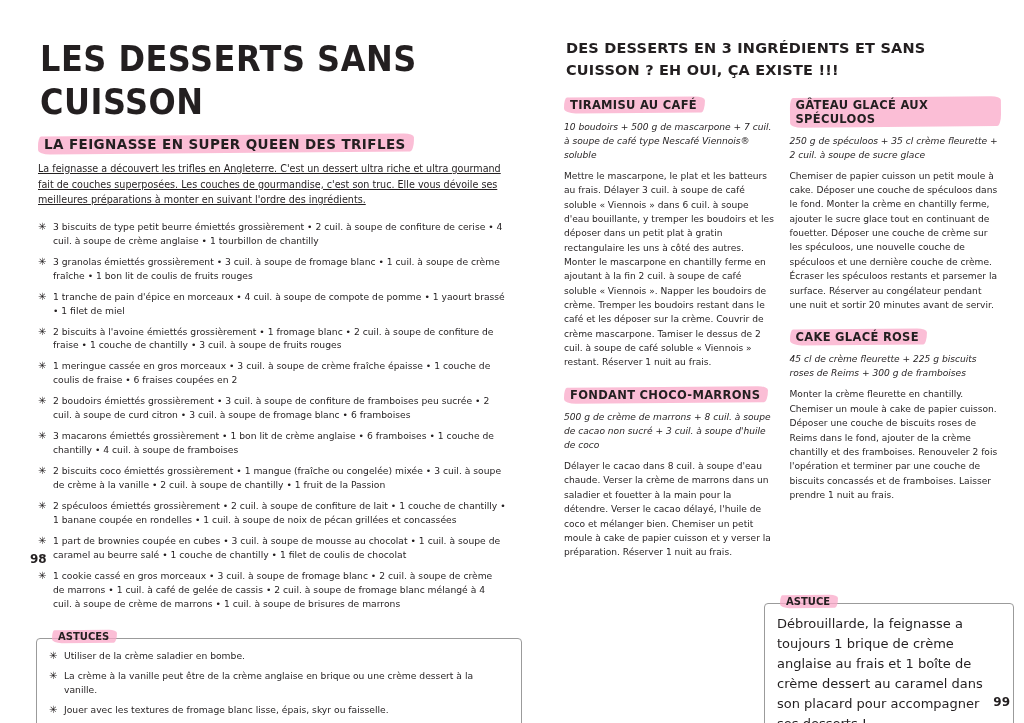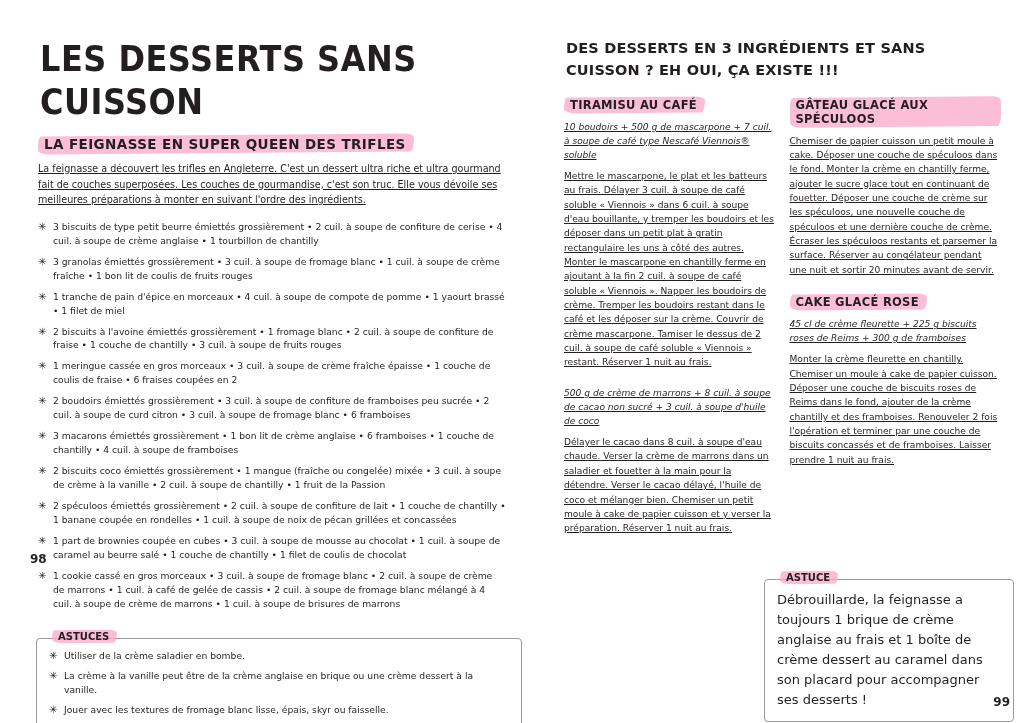--- a/index.html
+++ b/index.html
@@ -120,21 +120,21 @@
     padding-left:15px;
     margin-bottom:6px;
     font-size:9.2px;
     line-height:1.5;
   }
   .astuce-box li:last-child { margin-bottom:0; }
   .astuce-box li .star { position:absolute; left:0; top:-1px; font-size:10px; }
   .astuce-box p { margin:0; font-size:13px; line-height:1.55; }
 
   
-  .recipe-cols { display:flex; gap:15px;text-decoration:underline; }
+  .recipe-cols { display:flex; gap:15px; }
   .rcol { width:214px; }
   .recipe { margin-bottom:16px; }
   .ingredients {
     font-size:9.1px;
     line-height:1.55;
     font-style:italic;
     margin:0 0 7px 0;
     color:#231f20;
   }
   .steps {
@@ -213,32 +213,36 @@
 
         <div class="recipe">
           <div class="recipe-head">
             <span class="hl">TIRAMISU AU CAFÉ</span>
           </div>
           <p class="ingredients">10 boudoirs + 500 g de mascarpone + 7 cuil. à soupe de café type Nescafé Viennois® soluble</p>
           <p class="steps">Mettre le mascarpone, le plat et les batteurs au frais. Délayer 3 cuil. à soupe de café soluble « Viennois » dans 6 cuil. à soupe d'eau bouillante, y tremper les boudoirs et les déposer dans un petit plat à gratin rectangulaire les uns à côté des autres. Monter le mascarpone en chantilly ferme en ajoutant à la fin 2 cuil. à soupe de café soluble « Viennois ». Napper les boudoirs de crème. Tremper les boudoirs restant dans le café et les déposer sur la crème. Couvrir de crème mascarpone. Tamiser le dessus de 2 cuil. à soupe de café soluble « Viennois » restant. Réserver 1 nuit au frais.</p>
         </div>
 
         <div class="recipe">
+          <div class="recipe-head">
+            <span class="hl">FONDANT CHOCO-MARRONS</span>
+          </div>
           <p class="ingredients">500 g de crème de marrons + 8 cuil. à soupe de cacao non sucré + 3 cuil. à soupe d'huile de coco</p>
           <p class="steps">Délayer le cacao dans 8 cuil. à soupe d'eau chaude. Verser la crème de marrons dans un saladier et fouetter à la main pour la détendre. Verser le cacao délayé, l'huile de coco et mélanger bien. Chemiser un petit moule à cake de papier cuisson et y verser la préparation. Réserver 1 nuit au frais.</p>
         </div>
 
       </div>
 
       <div class="rcol">
 
         <div class="recipe">
           <div class="recipe-head">
             <span class="hl">GÂTEAU GLACÉ AUX SPÉCULOOS</span>
           </div>
+          <p class="ingredients">250 g de spéculoos + 35 cl crème fleurette + 2 cuil. à soupe de sucre glace</p>
           <p class="steps">Chemiser de papier cuisson un petit moule à cake. Déposer une couche de spéculoos dans le fond. Monter la crème en chantilly ferme, ajouter le sucre glace tout en continuant de fouetter. Déposer une couche de crème sur les spéculoos, une nouvelle couche de spéculoos et une dernière couche de crème. Écraser les spéculoos restants et parsemer la surface. Réserver au congélateur pendant une nuit et sortir 20 minutes avant de servir.</p>
         </div>
 
         <div class="recipe">
           <div class="recipe-head">
             <span class="hl">CAKE GLACÉ ROSE</span>
           </div>
           <p class="ingredients">45 cl de crème fleurette + 225 g biscuits roses de Reims + 300 g de framboises</p>
           <p class="steps">Monter la crème fleurette en chantilly. Chemiser un moule à cake de papier cuisson. Déposer une couche de biscuits roses de Reims dans le fond, ajouter de la crème chantilly et des framboises. Renouveler 2 fois l'opération et terminer par une couche de biscuits concassés et de framboises. Laisser prendre 1 nuit au frais.</p>
         </div>

